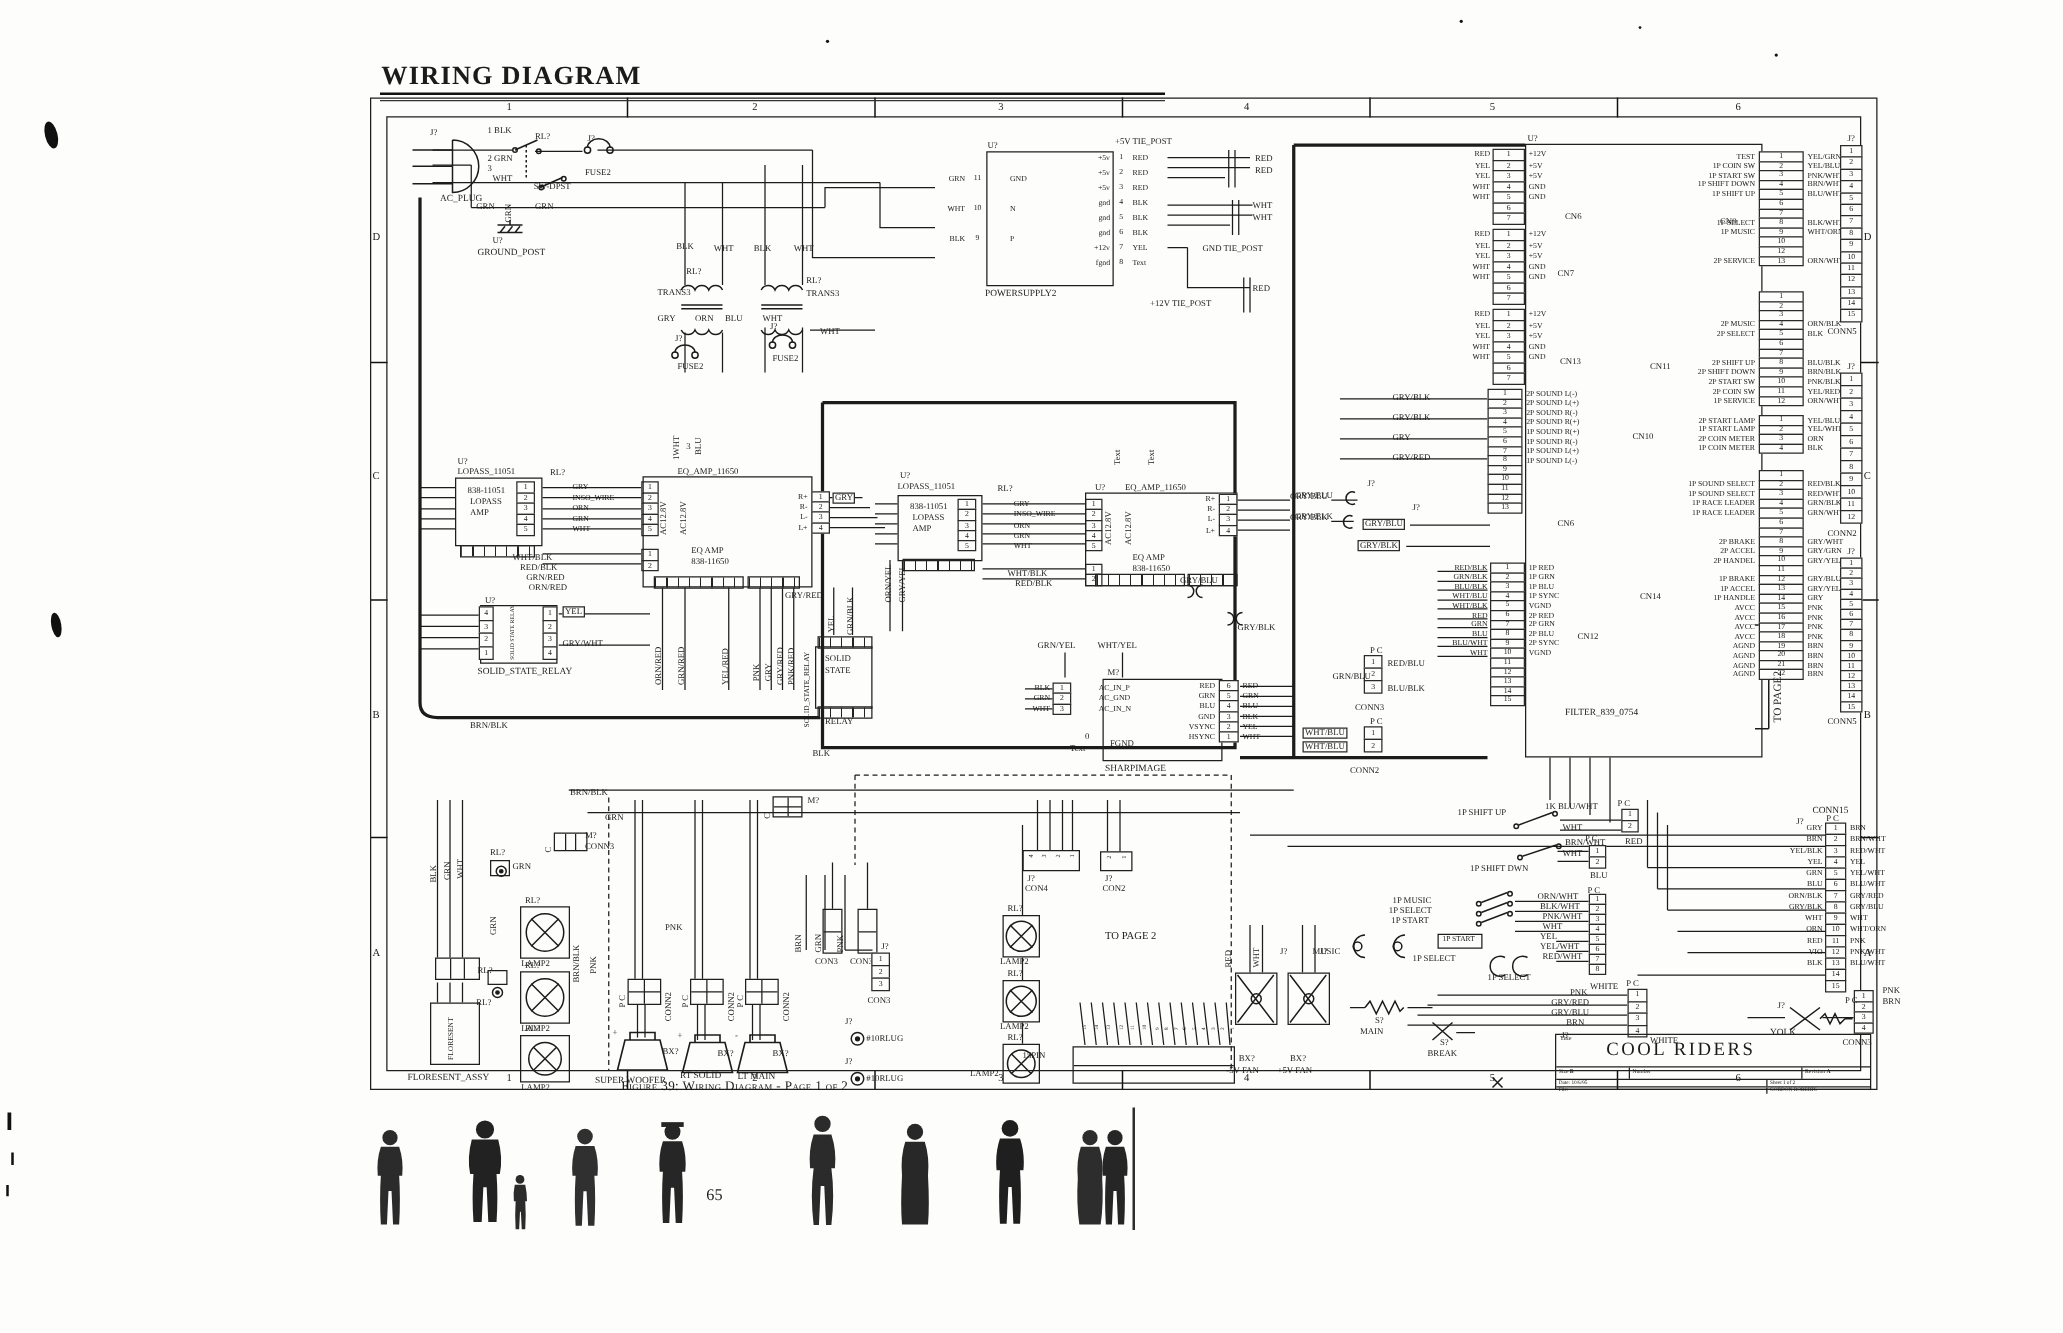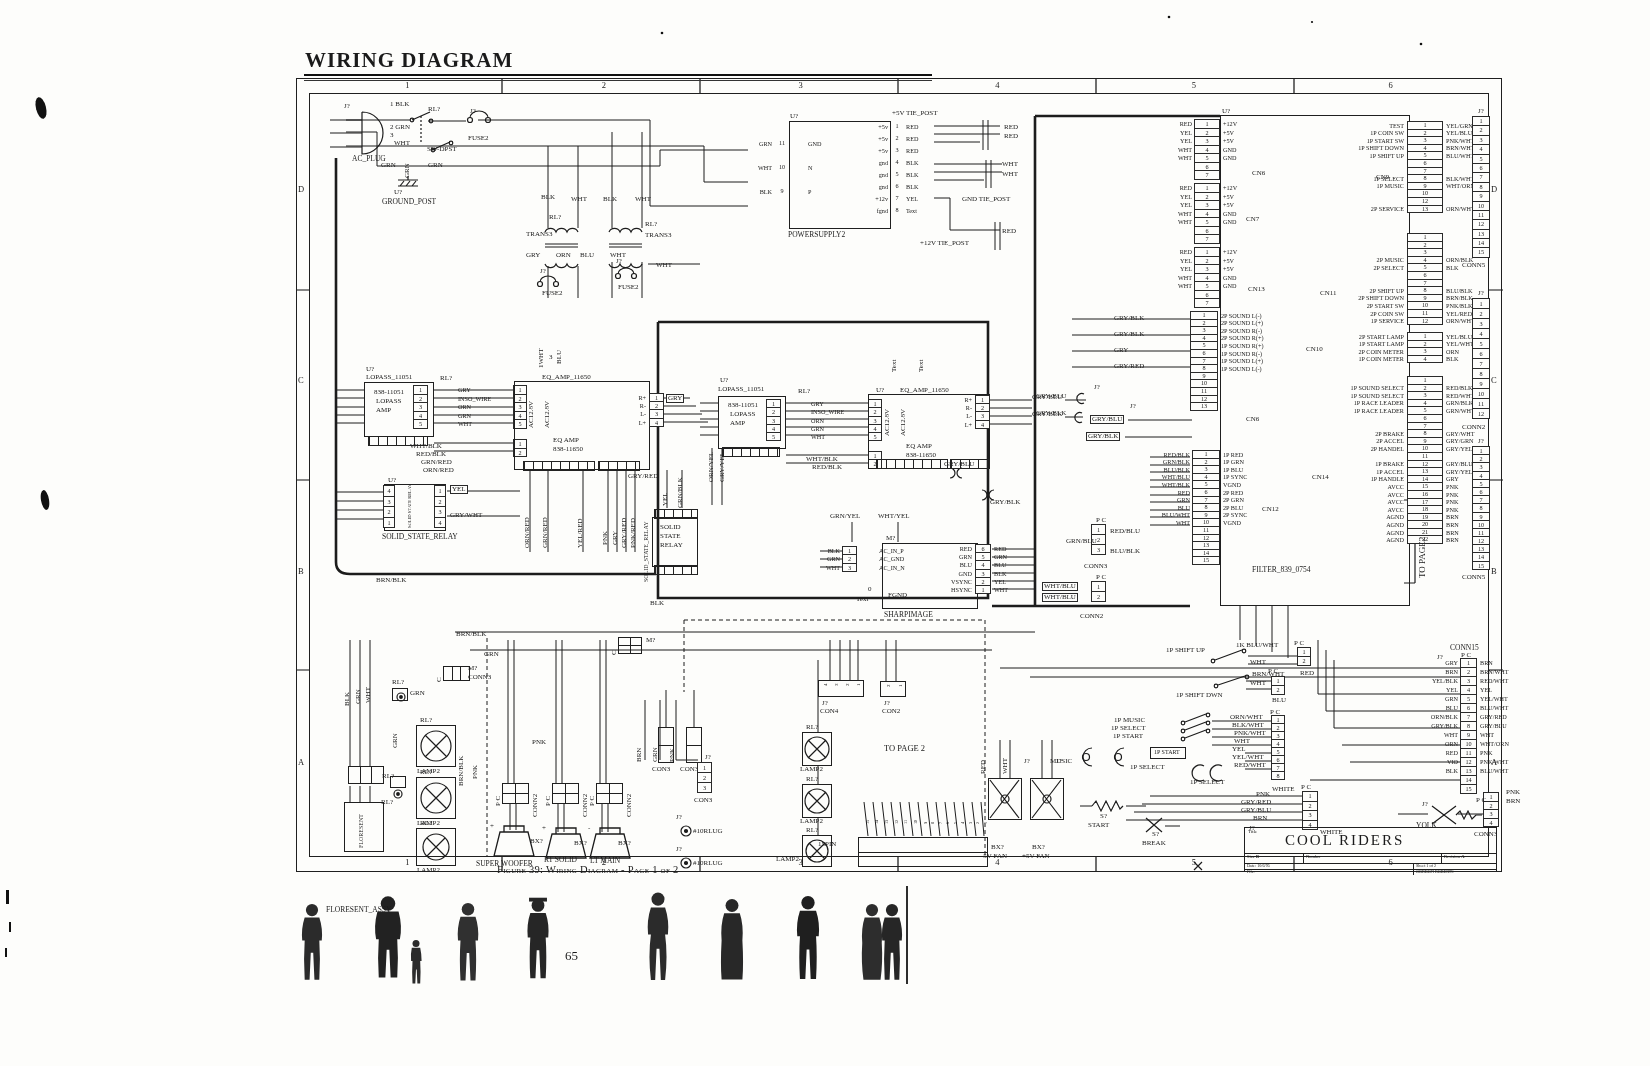--- a/index.html
+++ b/index.html
@@ -1284,21 +1284,21 @@
       <div class="prow">
         <span class="pn">4</span>
       </div>
     </div>
   <span class="L fl7" style="left:382px;top:533px">SOLID_STATE_RELAY</span>
   <span class="L LB" style="left:450px;top:485px">YEL</span>
   <span class="L" style="left:450px;top:512px">GRY/WHT</span>
   <div class="B" style="left:652px;top:517px;width:46px;height:50px"></div>
   <span class="L" style="left:660px;top:524px">SOLID</span>
   <span class="L" style="left:660px;top:533px">STATE</span>
-  <span class="L" style="left:660px;top:542px">RELAY</span>
+  <span class="L" style="left:660px;top:574px">RELAY</span>
   <div class="cellsh" style="left:654px;top:509px;width:42px;height:8px"></div>
   <div class="cellsh" style="left:654px;top:565px;width:42px;height:8px"></div>
   <span class="L V" style="left:643px;top:582px;font-size:6px">SOLID_STATE_RELAY</span>
   <span class="L V" style="left:662px;top:506px">YEL</span>
   <span class="L V" style="left:677px;top:508px">GRN/BLK</span>
   <span class="L V" style="left:524px;top:548px">ORN/RED</span>
   <span class="L V" style="left:542px;top:548px">GRN/RED</span>
   <span class="L V" style="left:577px;top:548px">YEL/RED</span>
   <span class="L V" style="left:602px;top:545px">PNK</span>
   <span class="L V" style="left:612px;top:545px">GRY</span>
@@ -1390,21 +1390,21 @@
   <div class="B" style="left:416px;top:828px;width:40px;height:38px"></div>
   <span class="L" style="left:420px;top:717px">RL?</span>
   <span class="L" style="left:420px;top:769px">RL?</span>
   <span class="L" style="left:420px;top:820px">RL?</span>
   <span class="L" style="left:417px;top:768px">LAMP2</span>
   <span class="L" style="left:417px;top:820px">LAMP2</span>
   <span class="L" style="left:417px;top:867px">LAMP2</span>
   <div class="B c3h" style="left:348px;top:766px;width:36px;height:18px"></div>
   <div class="B" style="left:344px;top:802px;width:40px;height:50px"></div>
   <span class="L V" style="left:358px;top:848px;font-size:6px">FLORESENT</span>
-  <span class="L fl7" style="left:326px;top:906px">FLORESENT_ASSY</span>
+  <span class="L fl7" style="left:326px;top:858px">FLORESENT_ASSY</span>
   <div class="B grid2" style="left:502px;top:783px;width:27px;height:21px"></div>
   <div class="B grid2" style="left:552px;top:783px;width:27px;height:21px"></div>
   <div class="B grid2" style="left:596px;top:783px;width:27px;height:21px"></div>
   <span class="L V" style="left:495px;top:806px">P C</span>
   <span class="L V" style="left:545px;top:806px">P C</span>
   <span class="L V" style="left:589px;top:806px">P C</span>
   <span class="L V" style="left:532px;top:817px">CONN2</span>
   <span class="L V" style="left:582px;top:817px">CONN2</span>
   <span class="L V" style="left:626px;top:817px">CONN2</span>
   <span class="L" style="left:490px;top:823px">+</span>
@@ -1609,21 +1609,21 @@
   <div class="B" style="left:1030px;top:778px;width:34px;height:42px"></div>
   <span class="L V" style="left:980px;top:774px">RED</span>
   <span class="L V" style="left:1002px;top:774px">WHT</span>
   <span class="L" style="left:1024px;top:758px">J?</span>
   <span class="L" style="left:1056px;top:758px">J?</span>
   <span class="L" style="left:991px;top:844px">BX?</span>
   <span class="L" style="left:1032px;top:844px">BX?</span>
   <span class="L" style="left:981px;top:853px">-5V FAN</span>
   <span class="L" style="left:1022px;top:853px">+5V FAN</span>
   <span class="L" style="left:1100px;top:813px">S?</span>
-  <span class="L" style="left:1088px;top:822px">START</span>
+  <span class="L" style="left:1088px;top:822px">MAIN</span>
   <span class="L" style="left:1152px;top:831px">S?</span>
   <span class="L" style="left:1142px;top:840px">BREAK</span>
 
   <span class="L fl7" style="left:1450px;top:644px">CONN15</span>
   <span class="L" style="left:1437px;top:654px">J?</span>
   <span class="L" style="left:1461px;top:652px">P C</span>
   <div class="plist" style="left:1402px;top:659px;--rh:9px;--cw:56px;--nw:17px">
 
   <div class="prow">
         <span class="pc">GRY</span>

